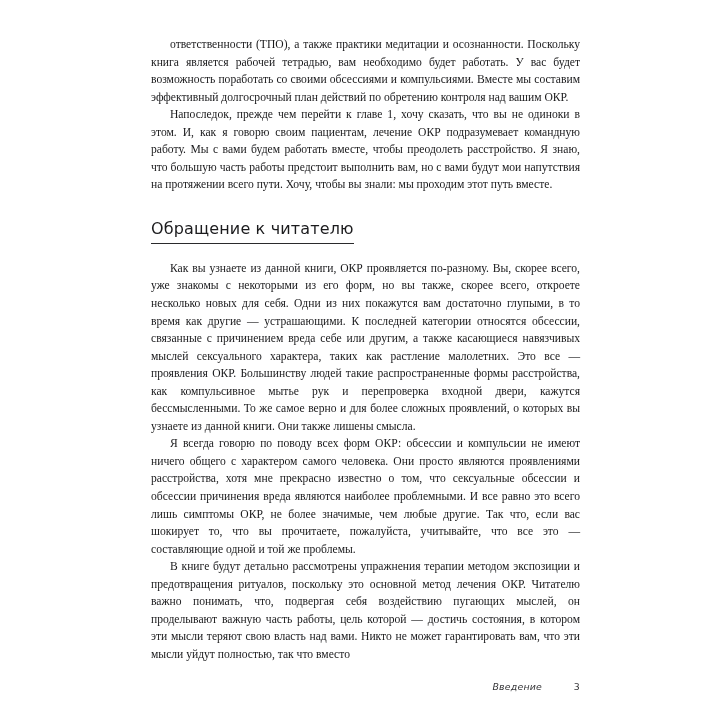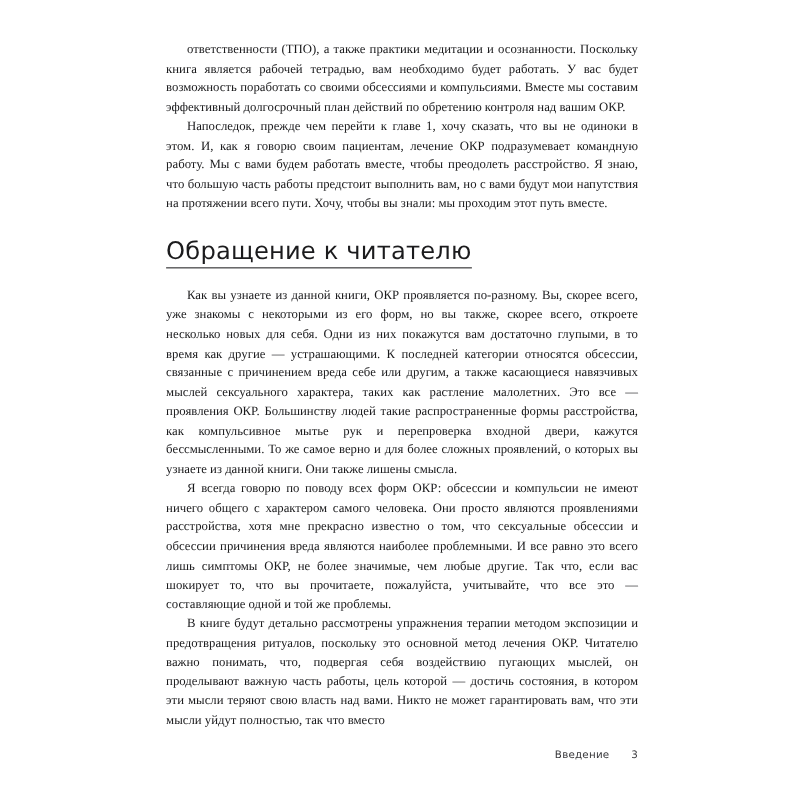--- a/index.html
+++ b/index.html
@@ -43,21 +43,21 @@
   .section-heading-wrap {
     margin-top: 25px;
     margin-bottom: 16px;
   }
 
   h2.section-heading {
     margin: 0;
     display: inline-block;
     font-family: "DejaVu Sans", sans-serif;
     font-weight: 400;
-    font-size: 22px;
+    font-size: 16px;
     letter-spacing: 0.15px;
     line-height: 20px;
     color: #1b1b1d;
     padding-bottom: 4px;
     border-bottom: 1.6px solid #2a2a2c;
     white-space: nowrap;
   }
 
   .footer {
     position: absolute;
@@ -67,21 +67,22 @@
     display: flex;
     justify-content: flex-end;
     align-items: baseline;
     font-family: "DejaVu Sans", sans-serif;
     font-size: 9.4px;
     color: #37373a;
     letter-spacing: 0.2px;
   }
 
   .footer-label {
-    margin-right: 12px;
+    margin-right: 24px;
+    font-style: italic;
   }
 
   .footer-page {
     min-width: 14px;
     text-align: right;
   }
 </style>
 </head>
 <body>
 

